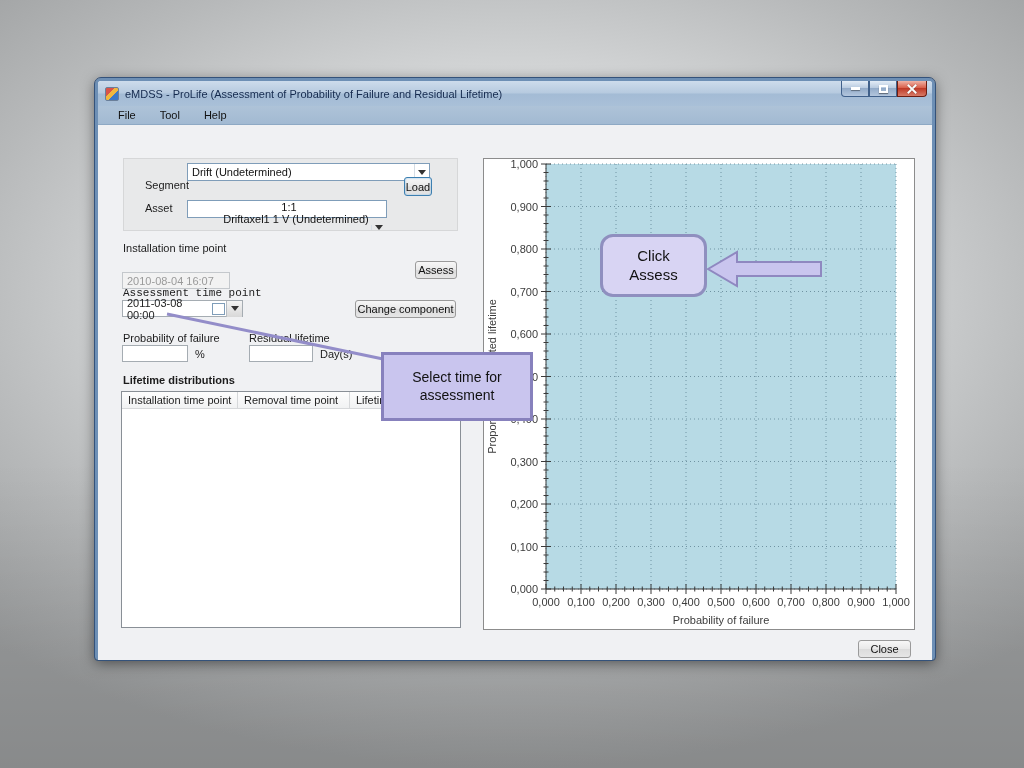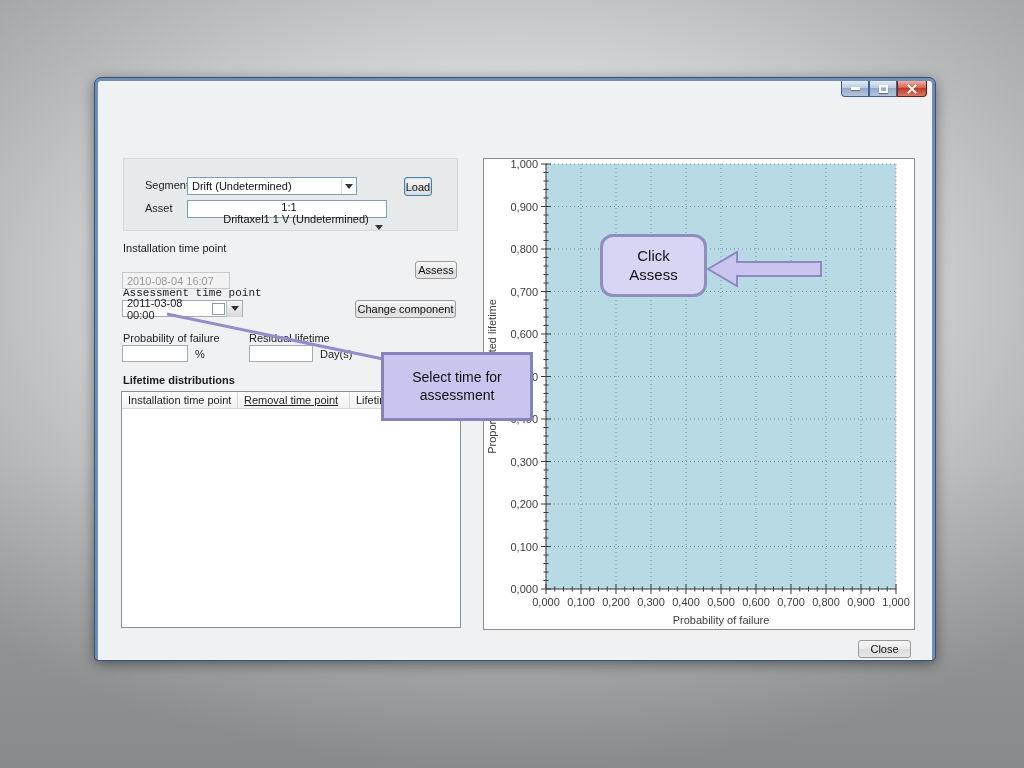--- a/index.html
+++ b/index.html
@@ -117,38 +117,47 @@
     background:#d8d4f3; border:3px solid #8f8fbf; border-radius:13px;
     display:flex; align-items:center; justify-content:center; text-align:center;
     font-size:15px; color:#111; line-height:1.25;
   }
 </style>
 </head>
 <body>
 
 <div class="abs window">
 
+  <div class="abs titlebar">
+    <div class="app-icon"></div>
+    <div class="title-text">eMDSS - ProLife (Assessment of Probability of Failure and Residual Lifetime)</div>
+  </div>
   <div class="abs winbtns">
     <div class="winbtn first">
         <div class="glyph-min"></div>
       </div>
     <div class="winbtn">
         <div class="glyph-max"></div>
       </div>
     <div class="winbtn close">
         <div class="glyph-close"></div>
       </div>
   </div>
 
+  <div class="abs menubar">
+    <span class="menu-item">File</span>
+    <span class="menu-item">Tool</span>
+    <span class="menu-item">Help</span>
+  </div>
 
   <div class="abs client">
 
     <div class="abs groupbox">
       <span class="abs lbl" style="left:21px; top:20px;">Segment</span>
-      <div class="abs combo" style="left:63px; top:18px; width:170px;">
+      <div class="abs combo" style="left:63px; top:4px; width:243px;">
         <span>Drift (Undetermined)</span>
         <span class="arrow-zone">
             <span class="tri-down"></span>
           </span>
       </div>
       <div class="abs btn focus" style="left:280px; top:18px; width:28px; height:19px;">Load</div>
       <span class="abs lbl" style="left:21px; top:43px;">Asset</span>
       <div class="abs combo" style="left:63px; top:41px; width:200px;flex-direction:column;">
         <span>1:1</span>
         <span style="margin-left:14px;">Driftaxel1 1 V (Undetermined)</span>
@@ -176,21 +185,21 @@
     <div class="abs textbox" style="left:24px; top:220px; width:66px;"></div>
     <span class="abs lbl" style="left:97px; top:223px;">%</span>
     <span class="abs lbl" style="left:151px; top:207px;">Residual lifetime</span>
     <div class="abs textbox" style="left:151px; top:220px; width:64px;"></div>
     <span class="abs lbl" style="left:222px; top:223px;">Day(s)</span>
 
     <span class="abs lbl bold" style="left:25px; top:249px;">Lifetime distributions</span>
     <div class="abs listview">
       <div class="lv-header">
           <div class="lv-hcell" style="width: 116px;">Installation time point</div>
-          <div class="lv-hcell" style="width: 112px; text-decoration: underline;">Removal time point</div>
+          <div class="lv-hcell" style="width: 112px;">Removal time point</div>
           <div class="lv-hcell" style="width: 62px;">Lifetime</div>
         </div>
     </div>
 
     <div class="abs chartpanel">
       <svg width="430" height="470">
           <rect x="62" y="5" width="350" height="425" fill="#b7dae5"></rect>
           <line x1="62" y1="5" x2="62" y2="430" stroke="#5f8292" stroke-width="1" stroke-dasharray="1,3" opacity="0.8"></line>
           <line x1="62" y1="5" x2="412" y2="5" stroke="#5f8292" stroke-width="1" stroke-dasharray="1,3" opacity="0.8"></line>
           <line x1="97" y1="5" x2="97" y2="430" stroke="#5f8292" stroke-width="1" stroke-dasharray="1,3" opacity="0.8"></line>

